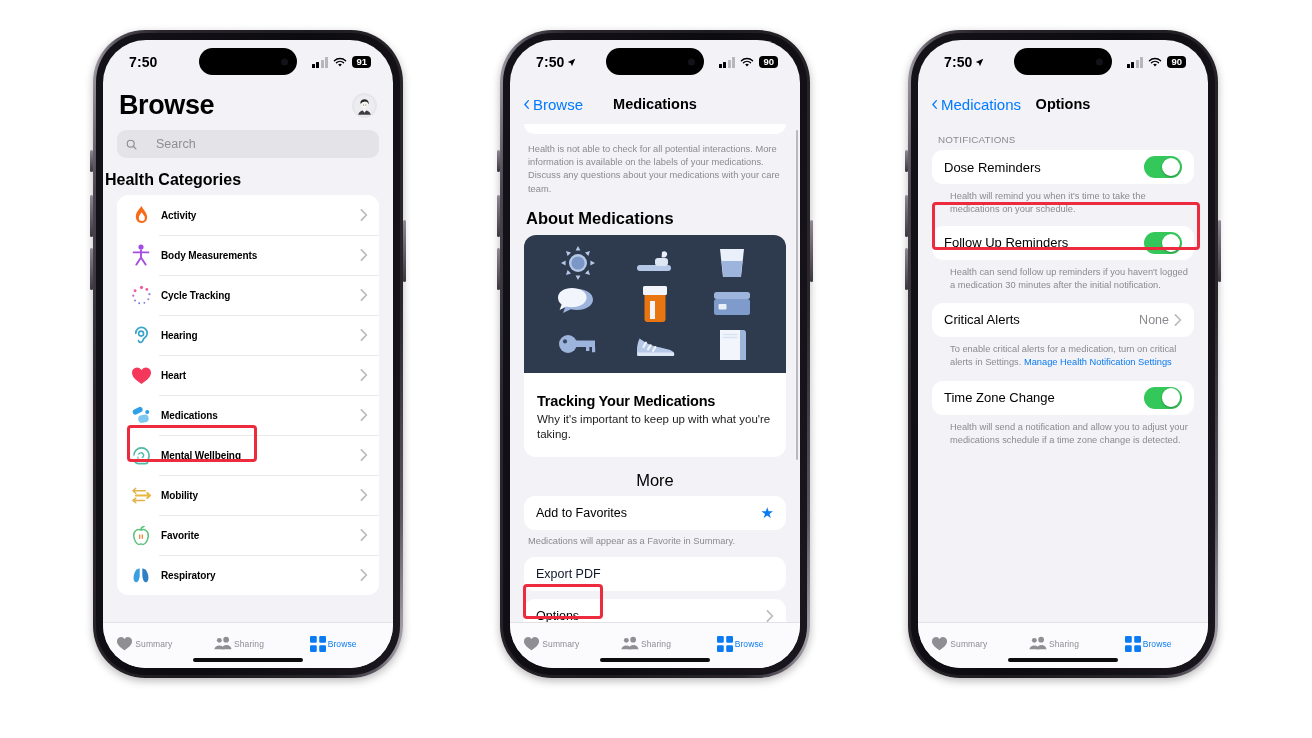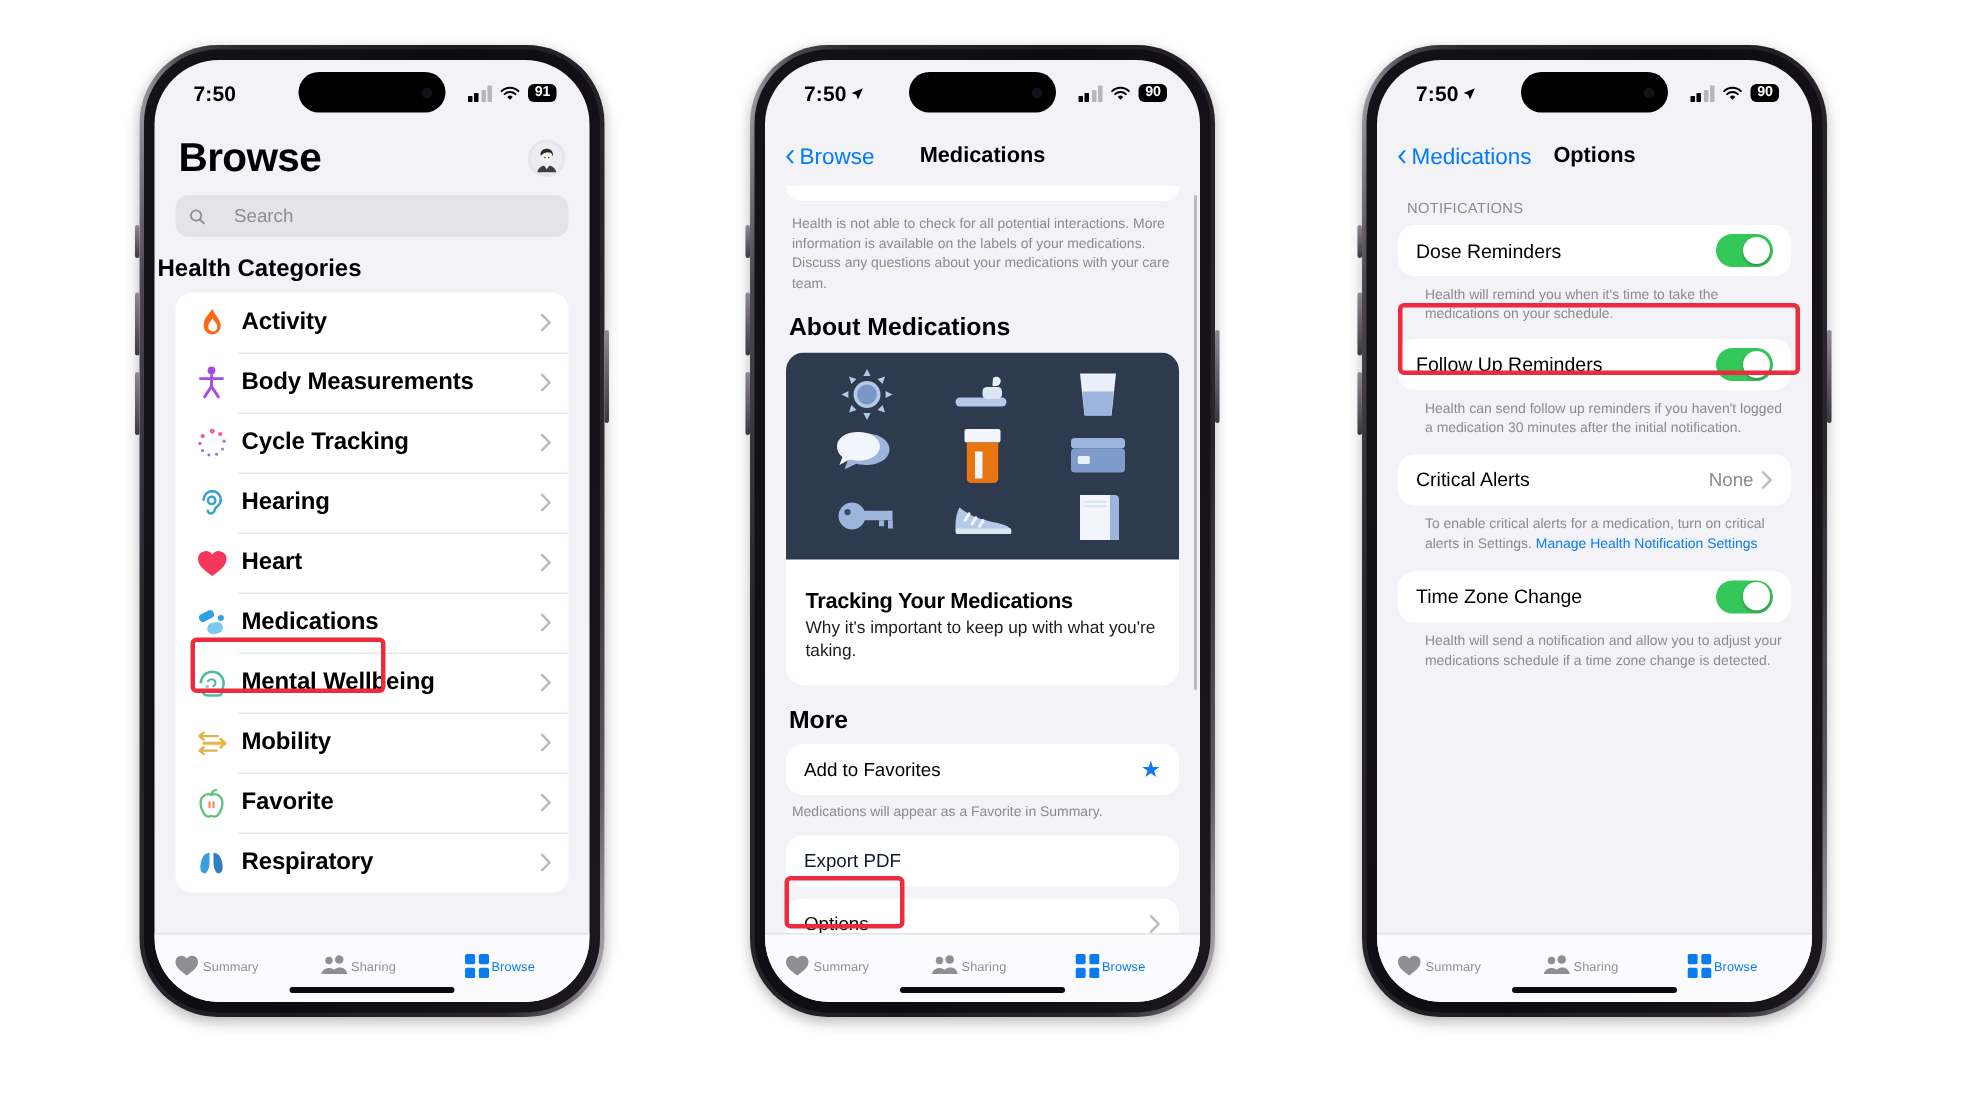--- a/index.html
+++ b/index.html
@@ -81,21 +81,21 @@
   }
   .searchbar {
     margin: 7px 14px 0 14px; height: 28px; border-radius: 9px; background: #e3e3e8;
     display: flex; align-items: center; gap: 19px; padding: 0 9px; color: #8e8e93; font-size: 12.5px;
   }
   .sec-head { font-size: 16px; font-weight: 700; color:#000; padding: 13px 16px 6px 2px; }
   .card { margin: 0 14px; background:#fff; border-radius: 11px; overflow: hidden; }
   .cat-row { display:flex; align-items:center; height: 40px; padding-left: 12px; padding-right: 11px; position: relative; }
   .cat-row + .cat-row:before { content:""; position:absolute; left:42px; right:0; top:0; height:1px; background:#e9e9ed; }
   .cat-ico { width: 24px; height: 24px; flex:0 0 24px; display:flex; align-items:center; justify-content:center; margin-right: 8px; }
-  .cat-label { font-size: 16px; font-weight: 700; color:#000; flex:1 1 auto; letter-spacing:-.1px; }
+  .cat-label { font-size: 10px; font-weight: 700; color:#000; flex:1 1 auto; letter-spacing:-.1px; }
   .chev-r { width: 8px; height: 12px; opacity:.35; }
 
   
   .tabbar {
     flex: 0 0 46px; background:#fbfbfd; border-top: 1px solid #e2e2e6;
     display: flex; align-items: center; justify-content: space-around; padding-bottom: 4px;
   }
   .tab { display:flex; flex-direction:row; align-items:center; gap:2px; width: 70px; cursor:pointer; }
   .tab .lbl { font-size: 8.5px; color:#8e8e93; letter-spacing:.1px; }
   .tab.active .lbl { color:#0a7bf0; }
@@ -103,21 +103,21 @@
 
   
   .footnote { font-size: 9.3px; line-height: 1.42; color: #8a8a8f; padding: 9px 18px 0 18px; }
   .partial-card { margin: 0 14px; height: 10px; background:#fff; border-radius: 0 0 11px 11px; }
   .about-head { font-size: 16.5px; font-weight: 700; color:#000; padding: 13px 16px 7px 16px; }
   .article { margin: 0 14px; background:#fff; border-radius: 12px; overflow:hidden; }
   .art-img { height: 138px; background:#2e3a4e; display:grid; grid-template-columns: repeat(3,1fr); grid-template-rows: repeat(3,1fr); align-items:center; justify-items:center; padding: 8px 16px; }
   .art-txt { padding: 20px 13px 14px 13px; }
   .art-title { font-size: 14.5px; font-weight: 700; color:#000; letter-spacing:-.2px; }
   .art-sub { font-size: 11.5px; color:#1c1c1e; line-height: 1.35; margin-top: 3px; }
-  .more-head { font-size: 16.5px; font-weight: 700; color:#000; padding: 14px 16px 6px 16px; }
+  .more-head { font-size: 16.5px; font-weight: 400; color:#000; padding: 14px 16px 6px 16px; text-align: center; }
   .m-row { margin: 0 14px; background:#fff; border-radius: 11px; height: 34px; display:flex; align-items:center; padding: 0 12px; }
   .m-label { font-size: 12.5px; color:#000; flex: 1 1 auto; }
   .m-label.link { color:#0f172a; }
   .m-note { font-size: 9.3px; color:#8a8a8f; padding: 6px 18px 0 18px; }
   .star { color:#0a7bf0; font-size: 15px; }
 
   
   .grp-head { font-size: 9.8px; color:#8a8a8f; letter-spacing:.2px; padding: 10px 20px 5px 20px; }
   .s-row { margin: 0 14px; background:#fff; border-radius: 11px; height: 34px; display:flex; align-items:center; padding: 0 12px; }
   .s-label { font-size: 13px; color:#000; flex:1 1 auto; }

